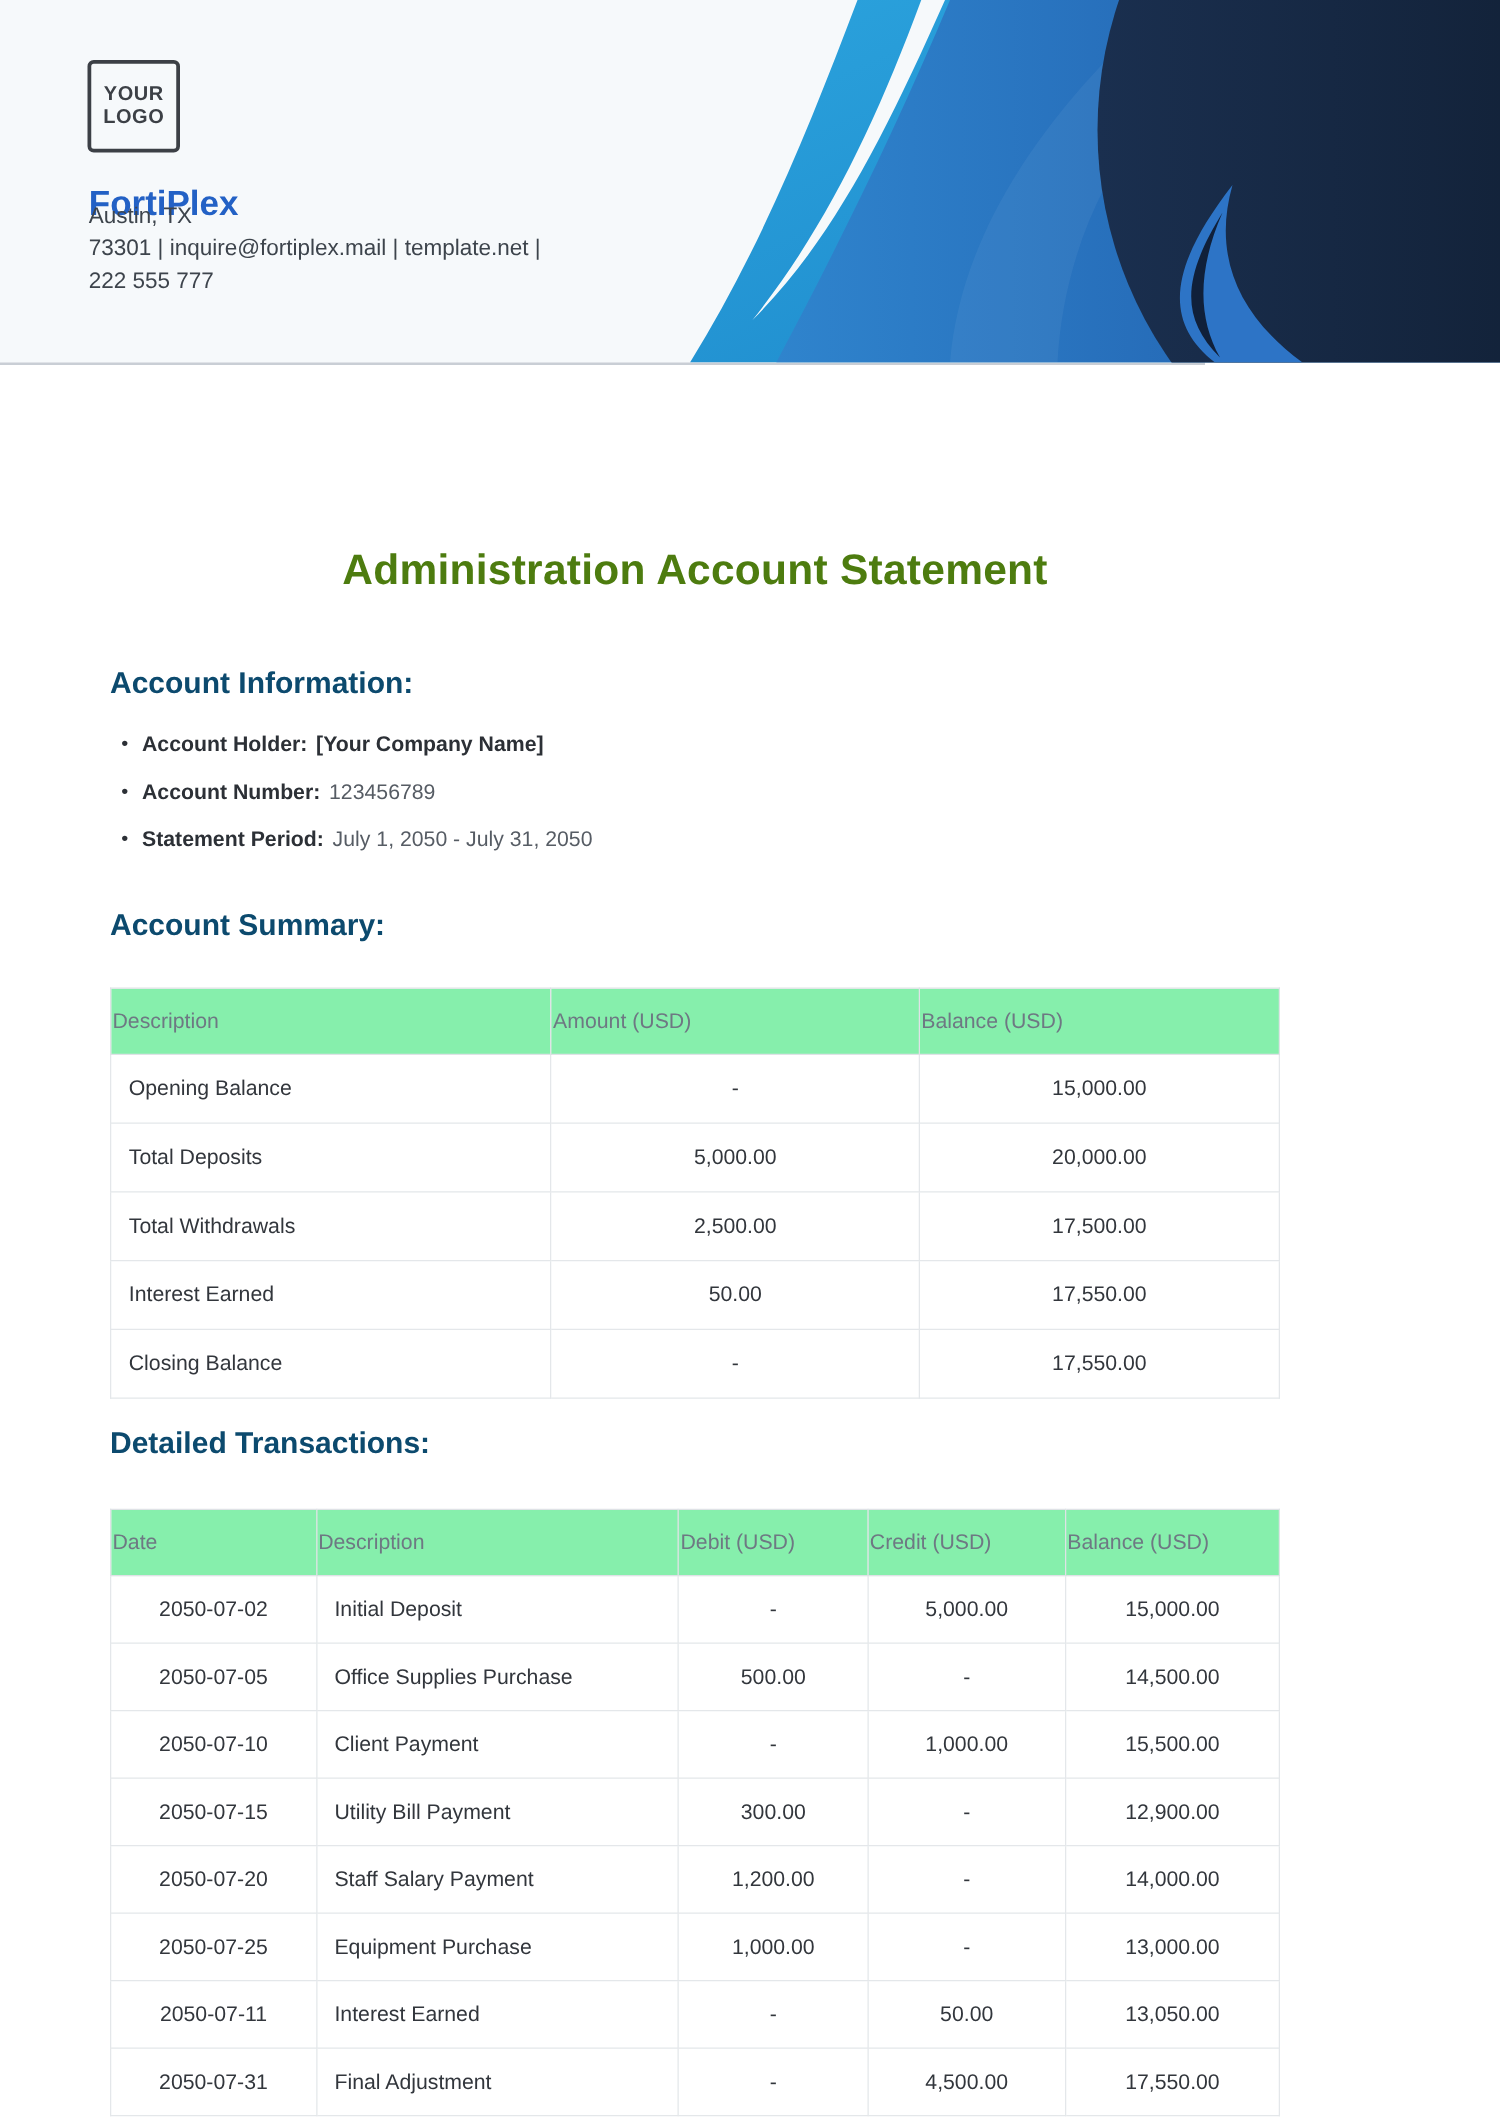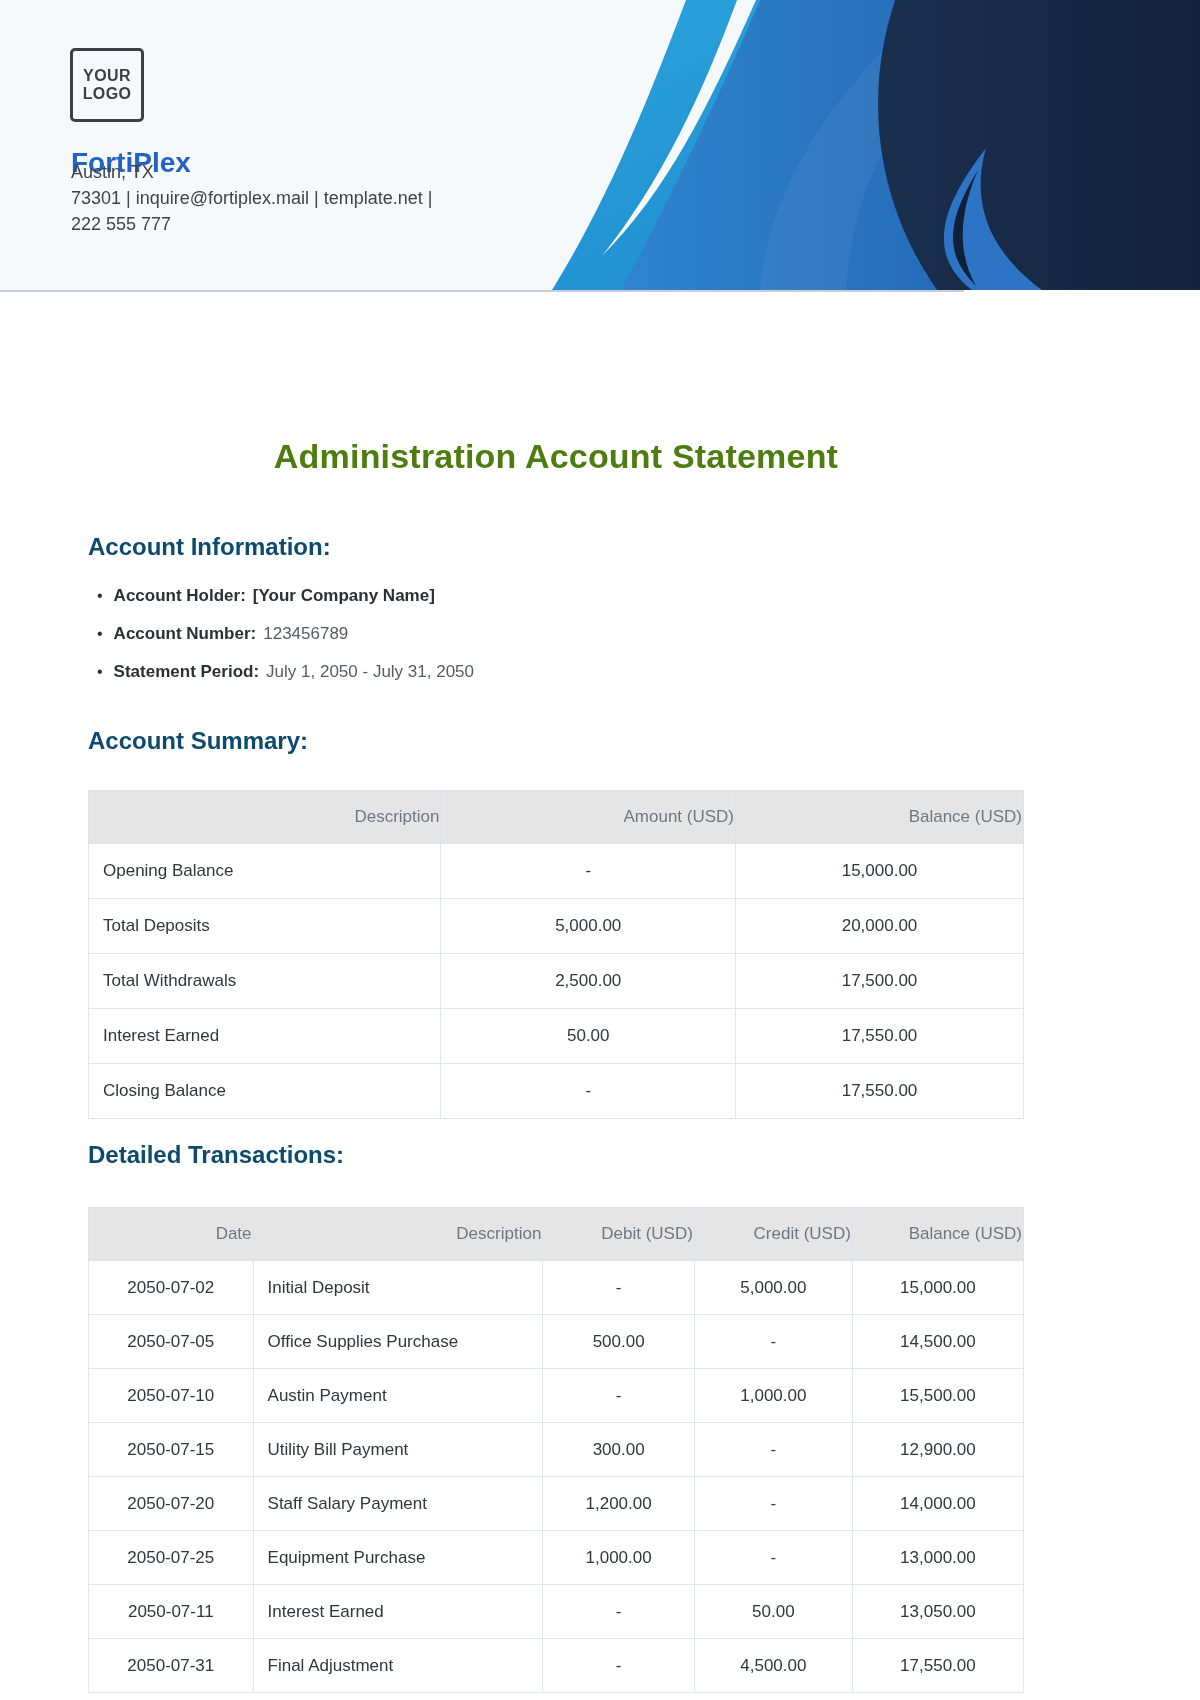--- a/index.html
+++ b/index.html
@@ -34,22 +34,22 @@
   .bullets .dot { margin-right:11px; font-size:16px; color:#2c3036; }
   .bullets .lbl { font-weight:700; margin-right:7px; }
   .bullets .val { color:#565c64; }
   .bullets li.bold-val .val { color:#2c3036; font-weight:700; }
 
   
   table { position:absolute; left:88px; width:936px; border-collapse:collapse;
           table-layout:fixed; font-size:17px; }
   #summary-table { top:790px; }
   #trans-table   { top:1207px; }
-  th { background:#e5e5e5; color:#6e7883; font-weight:500; height:50px;
-       border:1px solid #dfe2e6; text-align:right; }
+  th { background:#86efac; color:#6e7883; font-weight:500; height:50px;
+       border:1px solid #dfe2e6; text-align:left; }
   td { background:#ffffff; color:#32363c; border:1px solid #e4e7ea; text-align:center; }
   #summary-table td { height:52px; }
   #trans-table td   { height:51px; }
   td.left { text-align:left; padding-left:14px; }
 </style>
 </head>
 <body>
 
 <div class="page">
 
@@ -186,21 +186,21 @@
       </tr>
       <tr>
         <td>2050-07-05</td>
         <td class="left">Office Supplies Purchase</td>
         <td>500.00</td>
         <td>-</td>
         <td>14,500.00</td>
       </tr>
       <tr>
         <td>2050-07-10</td>
-        <td class="left">Austin Payment</td>
+        <td class="left">Client Payment</td>
         <td>-</td>
         <td>1,000.00</td>
         <td>15,500.00</td>
       </tr>
       <tr>
         <td>2050-07-15</td>
         <td class="left">Utility Bill Payment</td>
         <td>300.00</td>
         <td>-</td>
         <td>12,900.00</td>

